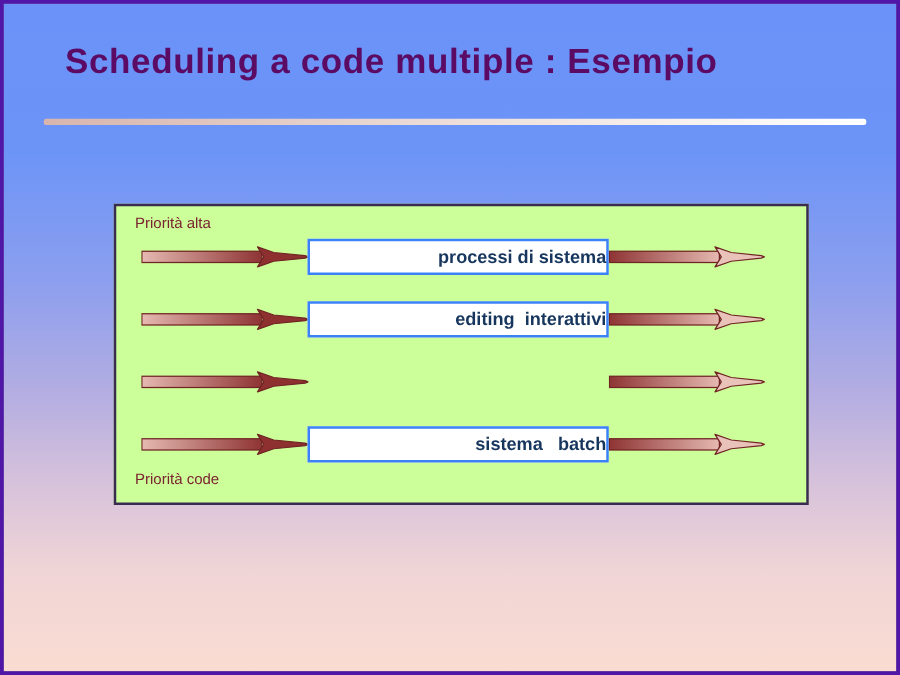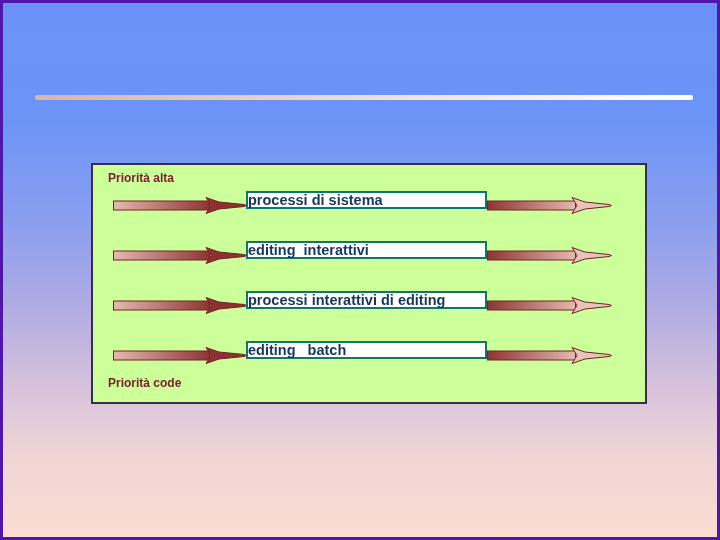--- a/index.html
+++ b/index.html
@@ -25,47 +25,48 @@
     border-radius:2px;
   }
   .panel{
     position:absolute;left:88px;top:160px;width:556px;height:241px;
     box-sizing:border-box;
     border:2px solid #3A2B52;
     background:#CCFF99;
   }
   .prio{
     position:absolute;
-    font-size:12px;font-weight:bold;color:#7B2230;
+    font-size:12px;font-weight:normal;color:#7B2230;
     white-space:pre;
   }
   .prio-high{left:15px;top:6px;}
   .prio-low{left:15px;top:211px;}
   .row{position:absolute;left:0;width:552px;height:35px;}
   .row1{top:23px;} .row2{top:73px;} .row3{top:123px;} .row4{top:173px;}
   .arrow{position:absolute;display:block;}
   .arrow-in{left:20px;top:6px;}
   .arrow-out{left:394px;top:6px;}
   .qbox{
-    position:absolute;left:153px;top:3px;width:241px;height:18px;
+    position:absolute;left:153px;top:3px;width:241px;height:29px;
     box-sizing:border-box;
     background:#FFFFFF;
-    border:2px solid #0f766e;
-    display:flex;align-items:center;justify-content:flex-start;
+    border:2px solid #3b82f6;
+    display:flex;align-items:center;justify-content:flex-end;
   }
   .qbox span{
     font-size:14.5px;font-weight:bold;color:#17365D;
     white-space:pre;
   }
 </style>
 </head>
 <body>
 
 <div class="slide">
 
+  <div class="title">Scheduling a code multiple : Esempio</div>
   <div class="divider"></div>
 
   <div class="panel">
 
     <div class="prio prio-high">Priorità alta</div>
 
     <div class="row row1">
       <svg class="arrow arrow-in" width="134" height="23" viewBox="0 0 134 23">
         <defs>
             <linearGradient id="agl0" x1="0%" y1="0%" x2="100%" y2="0%">
@@ -121,23 +122,20 @@
       <svg class="arrow arrow-in" width="134" height="23" viewBox="0 0 134 23">
         <defs>
             <linearGradient id="agl2" x1="0%" y1="0%" x2="100%" y2="0%">
           <stop offset="0%" stop-color="#E5B9B1"></stop>
               <stop offset="100%" stop-color="#8E3434"></stop>
         </linearGradient>
           </defs>
         <rect x="0.5" y="7" width="96" height="9" fill="url(#agl2)" stroke="#702424" stroke-width="1"></rect>
         <polygon points="93,3.5 106,8 131,10.5 133.5,11.5 131,12.5 106,15 93,19.5 98,11.5" fill="#8E3030" stroke="#702424" stroke-width="1" stroke-linejoin="round"></polygon>
       </svg>
-      <div class="qbox">
-        <span>processi interattivi di editing</span>
-      </div>
       <svg class="arrow arrow-out" width="125" height="23" viewBox="0 0 125 23">
         <defs>
             <linearGradient id="agr2" x1="0%" y1="0%" x2="100%" y2="0%">
           <stop offset="0%" stop-color="#8E3434"></stop>
               <stop offset="100%" stop-color="#E5B9B1"></stop>
         </linearGradient>
           </defs>
         <rect x="0.5" y="7" width="88" height="9" fill="url(#agr2)" stroke="#702424" stroke-width="1"></rect>
         <polygon points="85,3.5 98,8 122,10.5 124.5,11.5 122,12.5 98,15 85,19.5 90,11.5" fill="#E9C2BA" stroke="#702424" stroke-width="1" stroke-linejoin="round"></polygon>
       </svg>
@@ -148,21 +146,21 @@
         <defs>
             <linearGradient id="agl3" x1="0%" y1="0%" x2="100%" y2="0%">
           <stop offset="0%" stop-color="#E5B9B1"></stop>
               <stop offset="100%" stop-color="#8E3434"></stop>
         </linearGradient>
           </defs>
         <rect x="0.5" y="7" width="96" height="9" fill="url(#agl3)" stroke="#702424" stroke-width="1"></rect>
         <polygon points="93,3.5 106,8 131,10.5 133.5,11.5 131,12.5 106,15 93,19.5 98,11.5" fill="#8E3030" stroke="#702424" stroke-width="1" stroke-linejoin="round"></polygon>
       </svg>
       <div class="qbox">
-        <span>editing   batch</span>
+        <span>sistema   batch</span>
       </div>
       <svg class="arrow arrow-out" width="125" height="23" viewBox="0 0 125 23">
         <defs>
             <linearGradient id="agr3" x1="0%" y1="0%" x2="100%" y2="0%">
           <stop offset="0%" stop-color="#8E3434"></stop>
               <stop offset="100%" stop-color="#E5B9B1"></stop>
         </linearGradient>
           </defs>
         <rect x="0.5" y="7" width="88" height="9" fill="url(#agr3)" stroke="#702424" stroke-width="1"></rect>
         <polygon points="85,3.5 98,8 122,10.5 124.5,11.5 122,12.5 98,15 85,19.5 90,11.5" fill="#E9C2BA" stroke="#702424" stroke-width="1" stroke-linejoin="round"></polygon>

